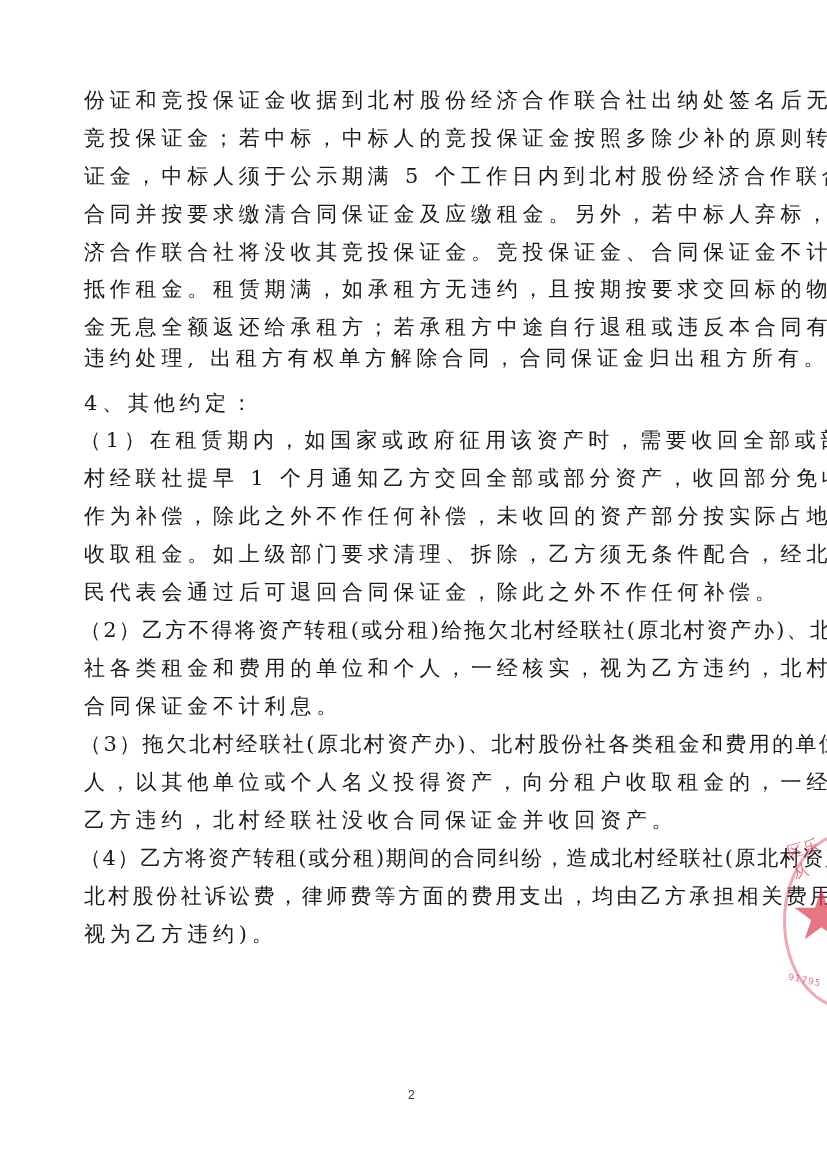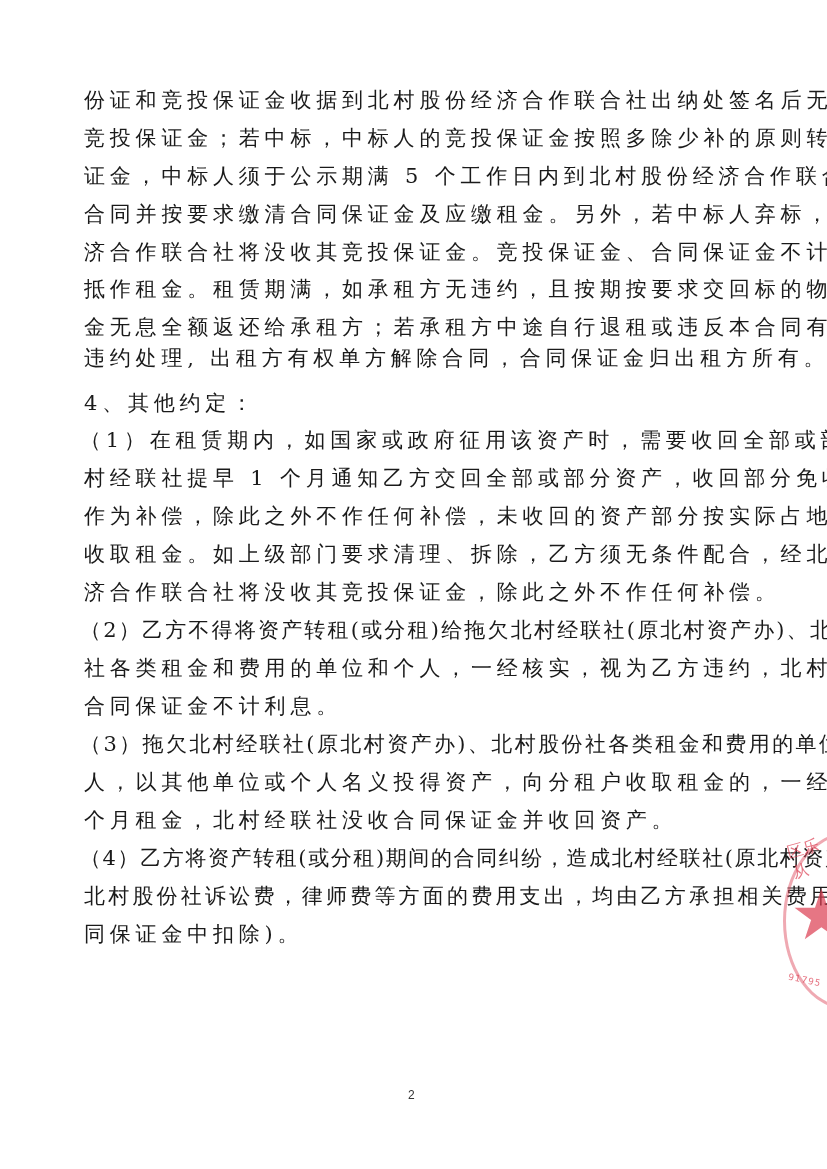--- a/index.html
+++ b/index.html
@@ -51,30 +51,30 @@
   <div class="line" style="top:200px">合同并按要求缴清合同保证金及应缴租金。另外，若中标人弃标，北村股份经</div>
   <div class="line" style="top:238px">济合作联合社将没收其竞投保证金。竞投保证金、合同保证金不计利息，不能</div>
   <div class="line" style="top:275px">抵作租金。租赁期满，如承租方无违约，且按期按要求交回标的物，合同保证</div>
   <div class="line" style="top:313px">金无息全额返还给承租方；若承租方中途自行退租或违反本合同有关条款，作</div>
   <div class="line" style="top:344px">违约处理, 出租方有权单方解除合同，合同保证金归出租方所有。</div>
   <div class="line" style="top:389px">4、其他约定：</div>
   <div class="line indent" style="top:426px">（1）在租赁期内，如国家或政府征用该资产时，需要收回全部或部分资产，北</div>
   <div class="line" style="top:464px">村经联社提早 1 个月通知乙方交回全部或部分资产，收回部分免收 1 个月租金</div>
   <div class="line" style="top:502px">作为补偿，除此之外不作任何补偿，未收回的资产部分按实际占地面积平方数</div>
   <div class="line" style="top:540px">收取租金。如上级部门要求清理、拆除，乙方须无条件配合，经北村经联社居</div>
-  <div class="line" style="top:578px">济合作联合社将没收其竞投保证金，除此之外不作任何补偿。</div>
+  <div class="line" style="top:578px">民代表会通过后可退回合同保证金，除此之外不作任何补偿。</div>
   <div class="line indent" style="top:616px;letter-spacing:2.2px">（2）乙方不得将资产转租(或分租)给拖欠北村经联社(原北村资产办)、北村股份</div>
   <div class="line" style="top:654px">社各类租金和费用的单位和个人，一经核实，视为乙方违约，北村经联社没收</div>
   <div class="line" style="top:692px">合同保证金不计利息。</div>
   <div class="line indent" style="top:730px;letter-spacing:2.4px">（3）拖欠北村经联社(原北村资产办)、北村股份社各类租金和费用的单位和个</div>
   <div class="line" style="top:768px">人，以其他单位或个人名义投得资产，向分租户收取租金的，一经核实，视为</div>
-  <div class="line" style="top:806px">个月租金，北村经联社没收合同保证金并收回资产。</div>
+  <div class="line" style="top:806px">乙方违约，北村经联社没收合同保证金并收回资产。</div>
   <div class="line indent" style="top:844px;letter-spacing:1.6px">（4）乙方将资产转租(或分租)期间的合同纠纷，造成北村经联社(原北村资产办)、</div>
   <div class="line" style="top:882px;letter-spacing:3.2px">北村股份社诉讼费，律师费等方面的费用支出，均由乙方承担相关费用(可在合</div>
-  <div class="line" style="top:920px">同保证金中扣除)。</div>
+  <div class="line" style="top:920px">视为乙方违约)。</div>
 
   <div class="stamp"></div>
   <div class="stamp-text">区乐从</div>
   <div class="stamp-star">★</div>
   <div class="stamp-code">91795</div>
 
   <div class="pagenum">2</div>
 </div>
 
 </body></html>

